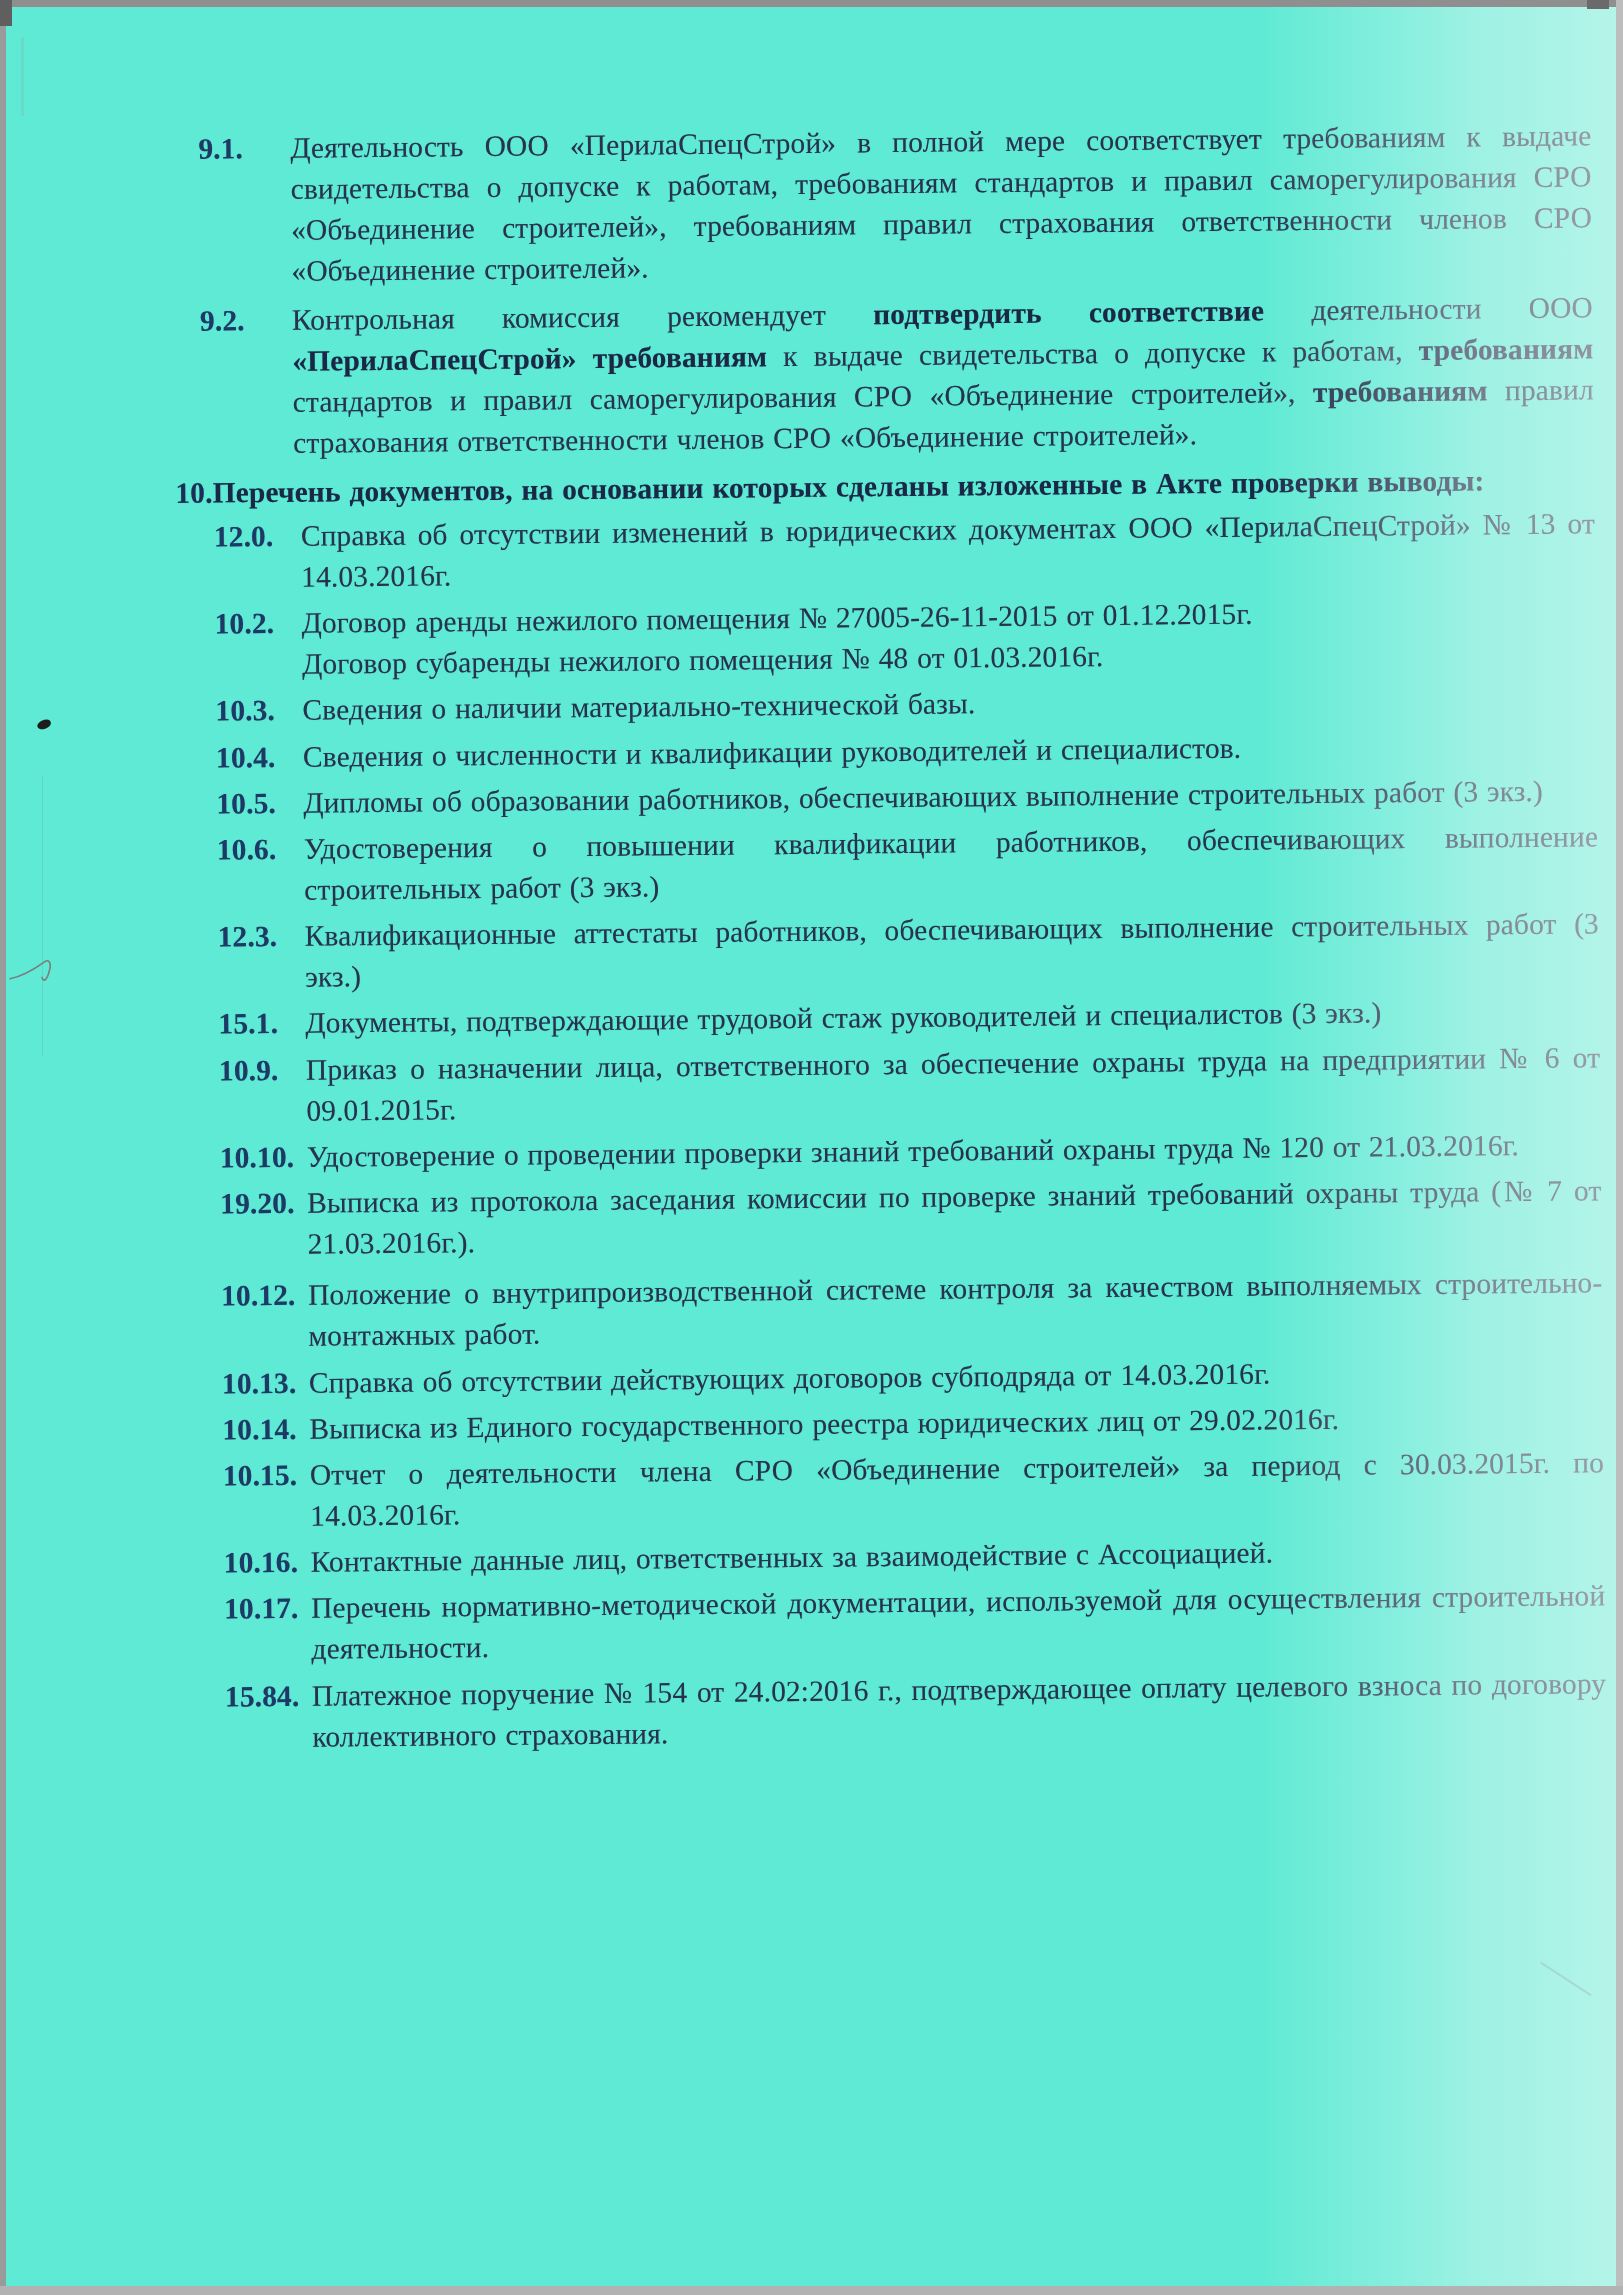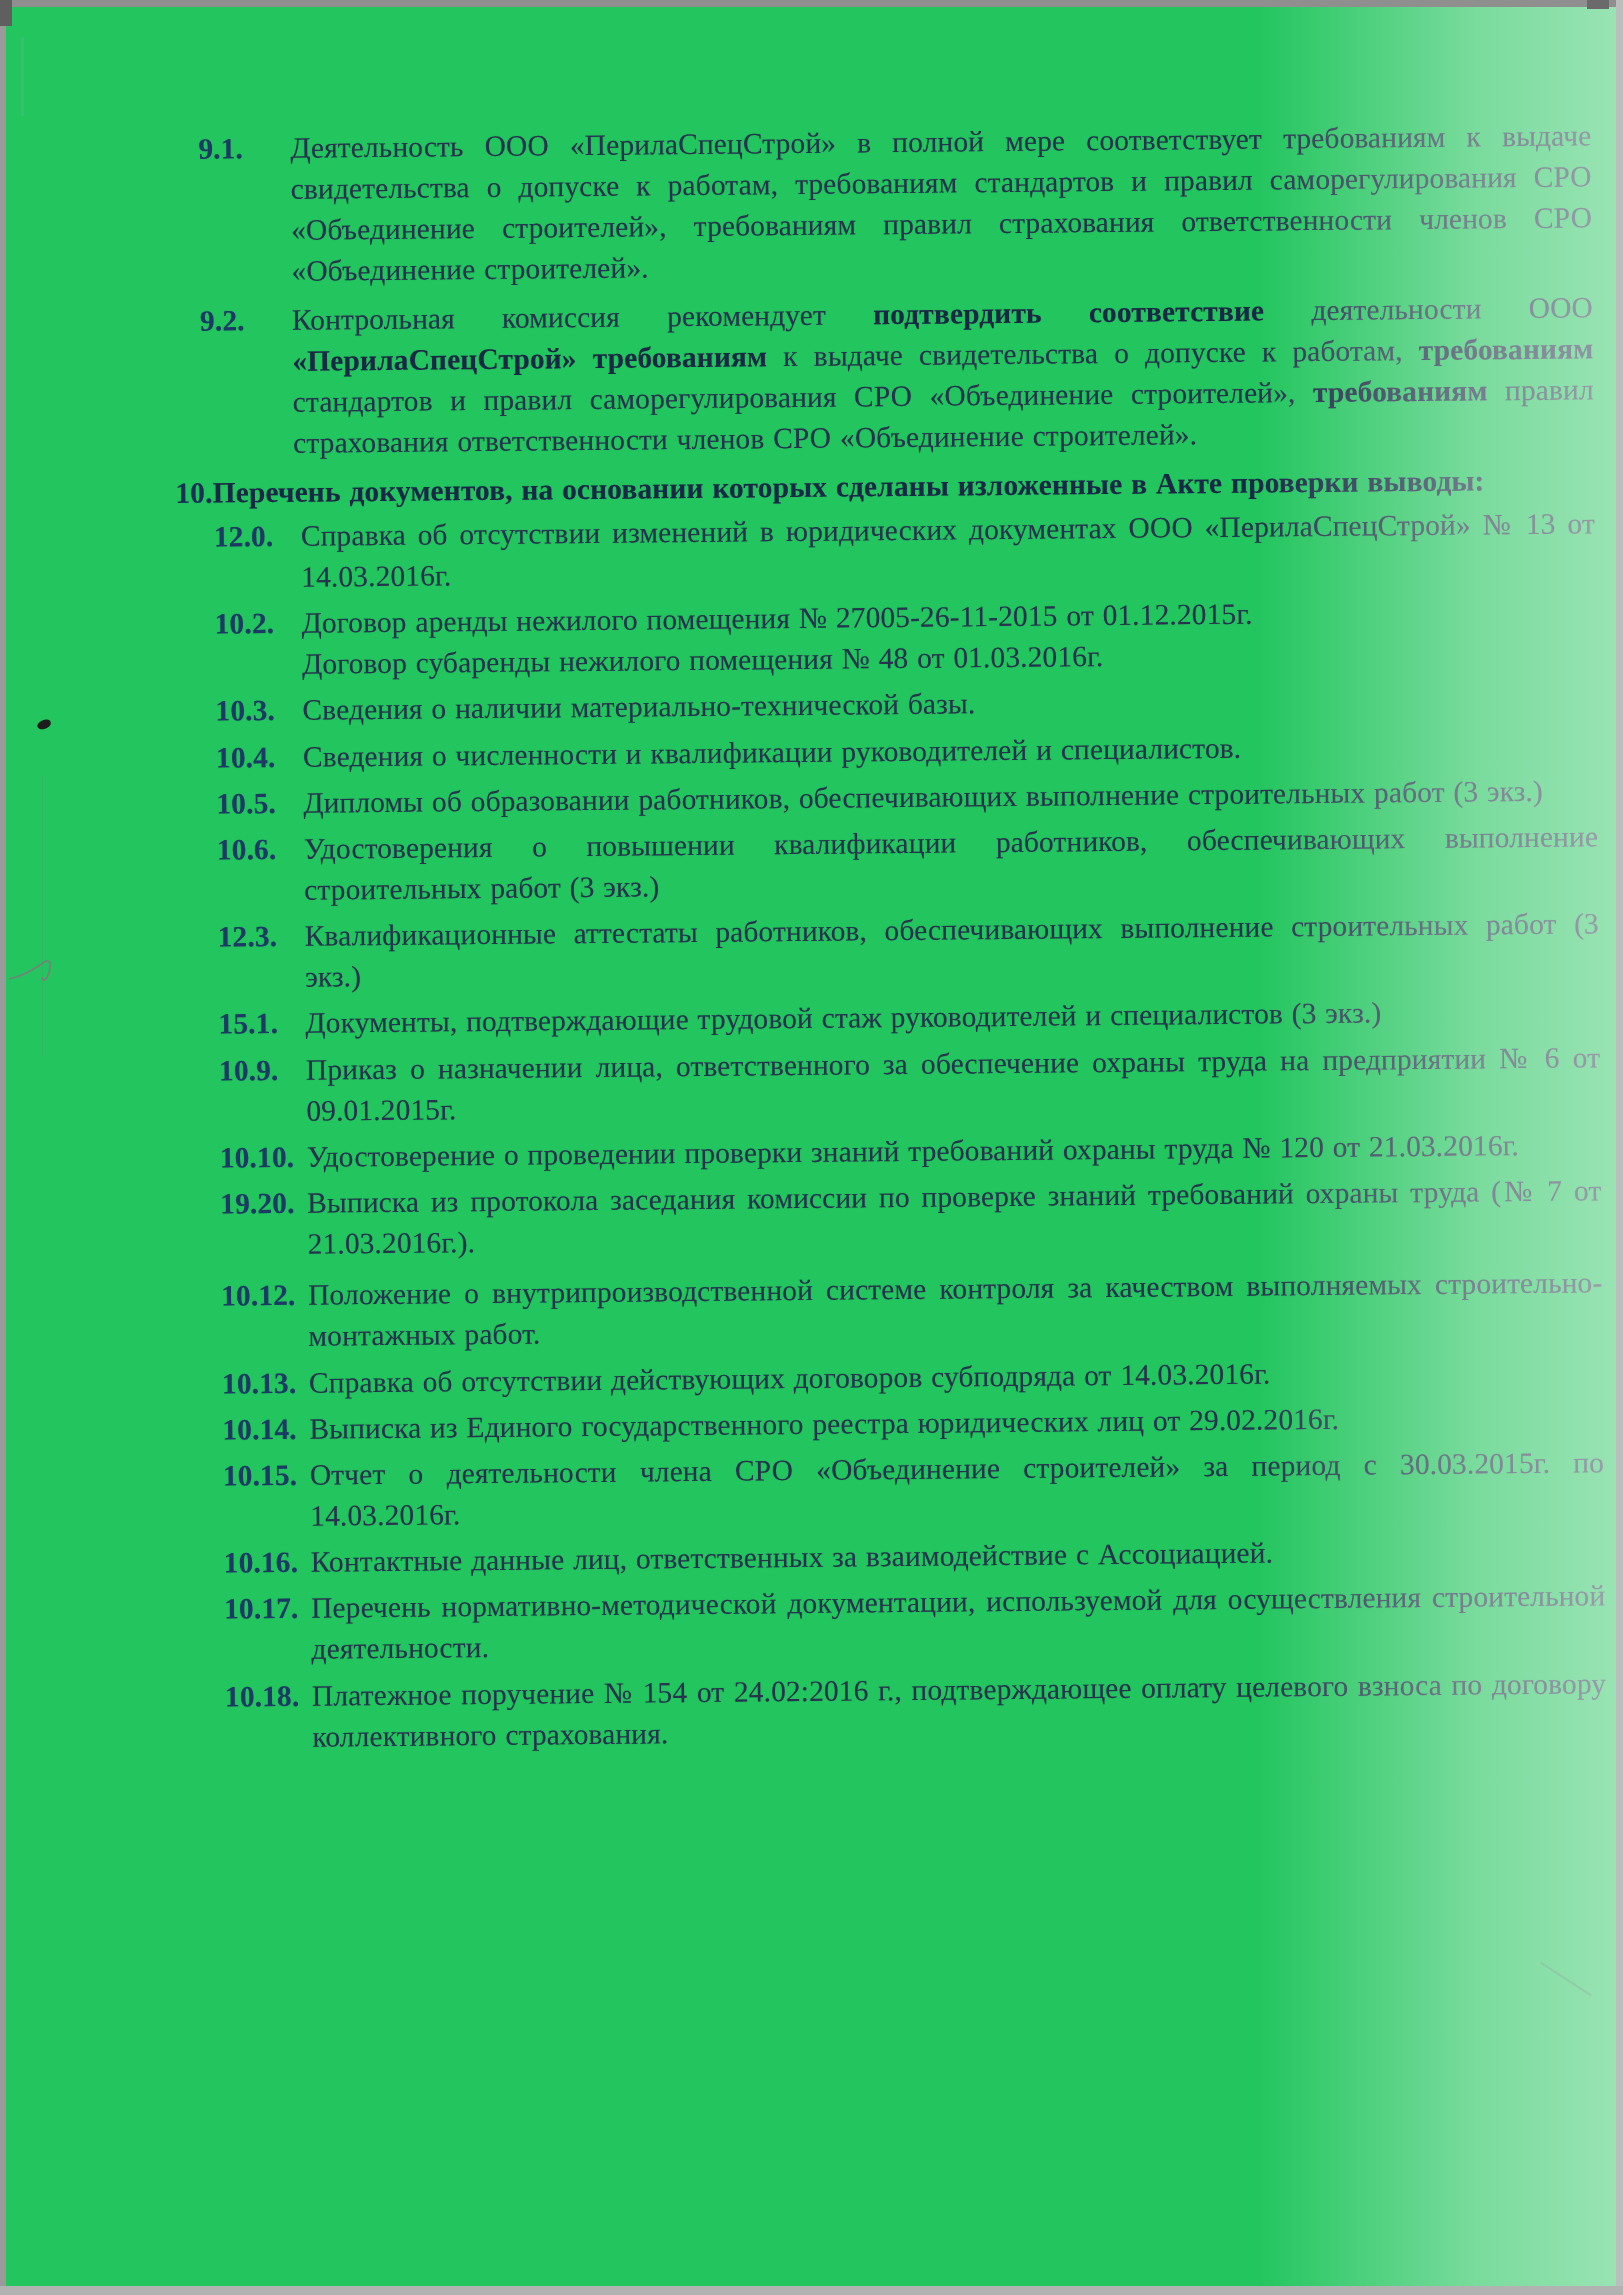--- a/index.html
+++ b/index.html
@@ -4,21 +4,21 @@
 <style>
   html, body {
     margin: 0;
     padding: 0;
     background: #e8e8e8;
   }
   .page {
     position: relative;
     width: 1623px;
     height: 2295px;
-    background: #22c55e;
+    background: #5eead4;
     overflow: hidden;
     font-family: "Liberation Serif", "DejaVu Serif", serif;
   }
 
   
   .content {
     position: absolute;
     left: 204px;
     top: 0;
     width: 1393px;
@@ -200,21 +200,21 @@
       </div>
       <div class="item item10">
         <span class="num">10.16.</span>
         <div class="txt">Контактные данные лиц, ответственных за взаимодействие с Ассоциацией.</div>
       </div>
       <div class="item item10">
         <span class="num">10.17.</span>
         <div class="txt">Перечень нормативно-методической документации, используемой для осуществления строительной деятельности.</div>
       </div>
       <div class="item item10">
-        <span class="num">10.18.</span>
+        <span class="num">15.84.</span>
         <div class="txt">Платежное поручение № 154 от 24.02:2016 г., подтверждающее оплату целевого взноса по договору коллективного страхования.</div>
       </div>
     </div>
   </div>
 
   <div class="fade-overlay"></div>
 
   <div class="edge edge-top"></div>
   <div class="edge edge-left"></div>
   <div class="edge edge-right"></div>

